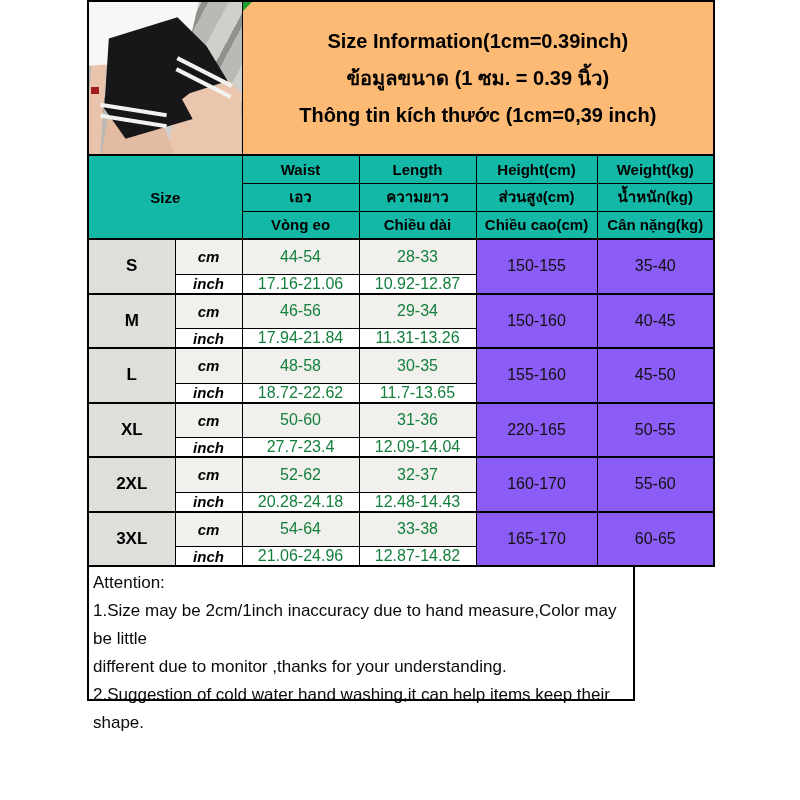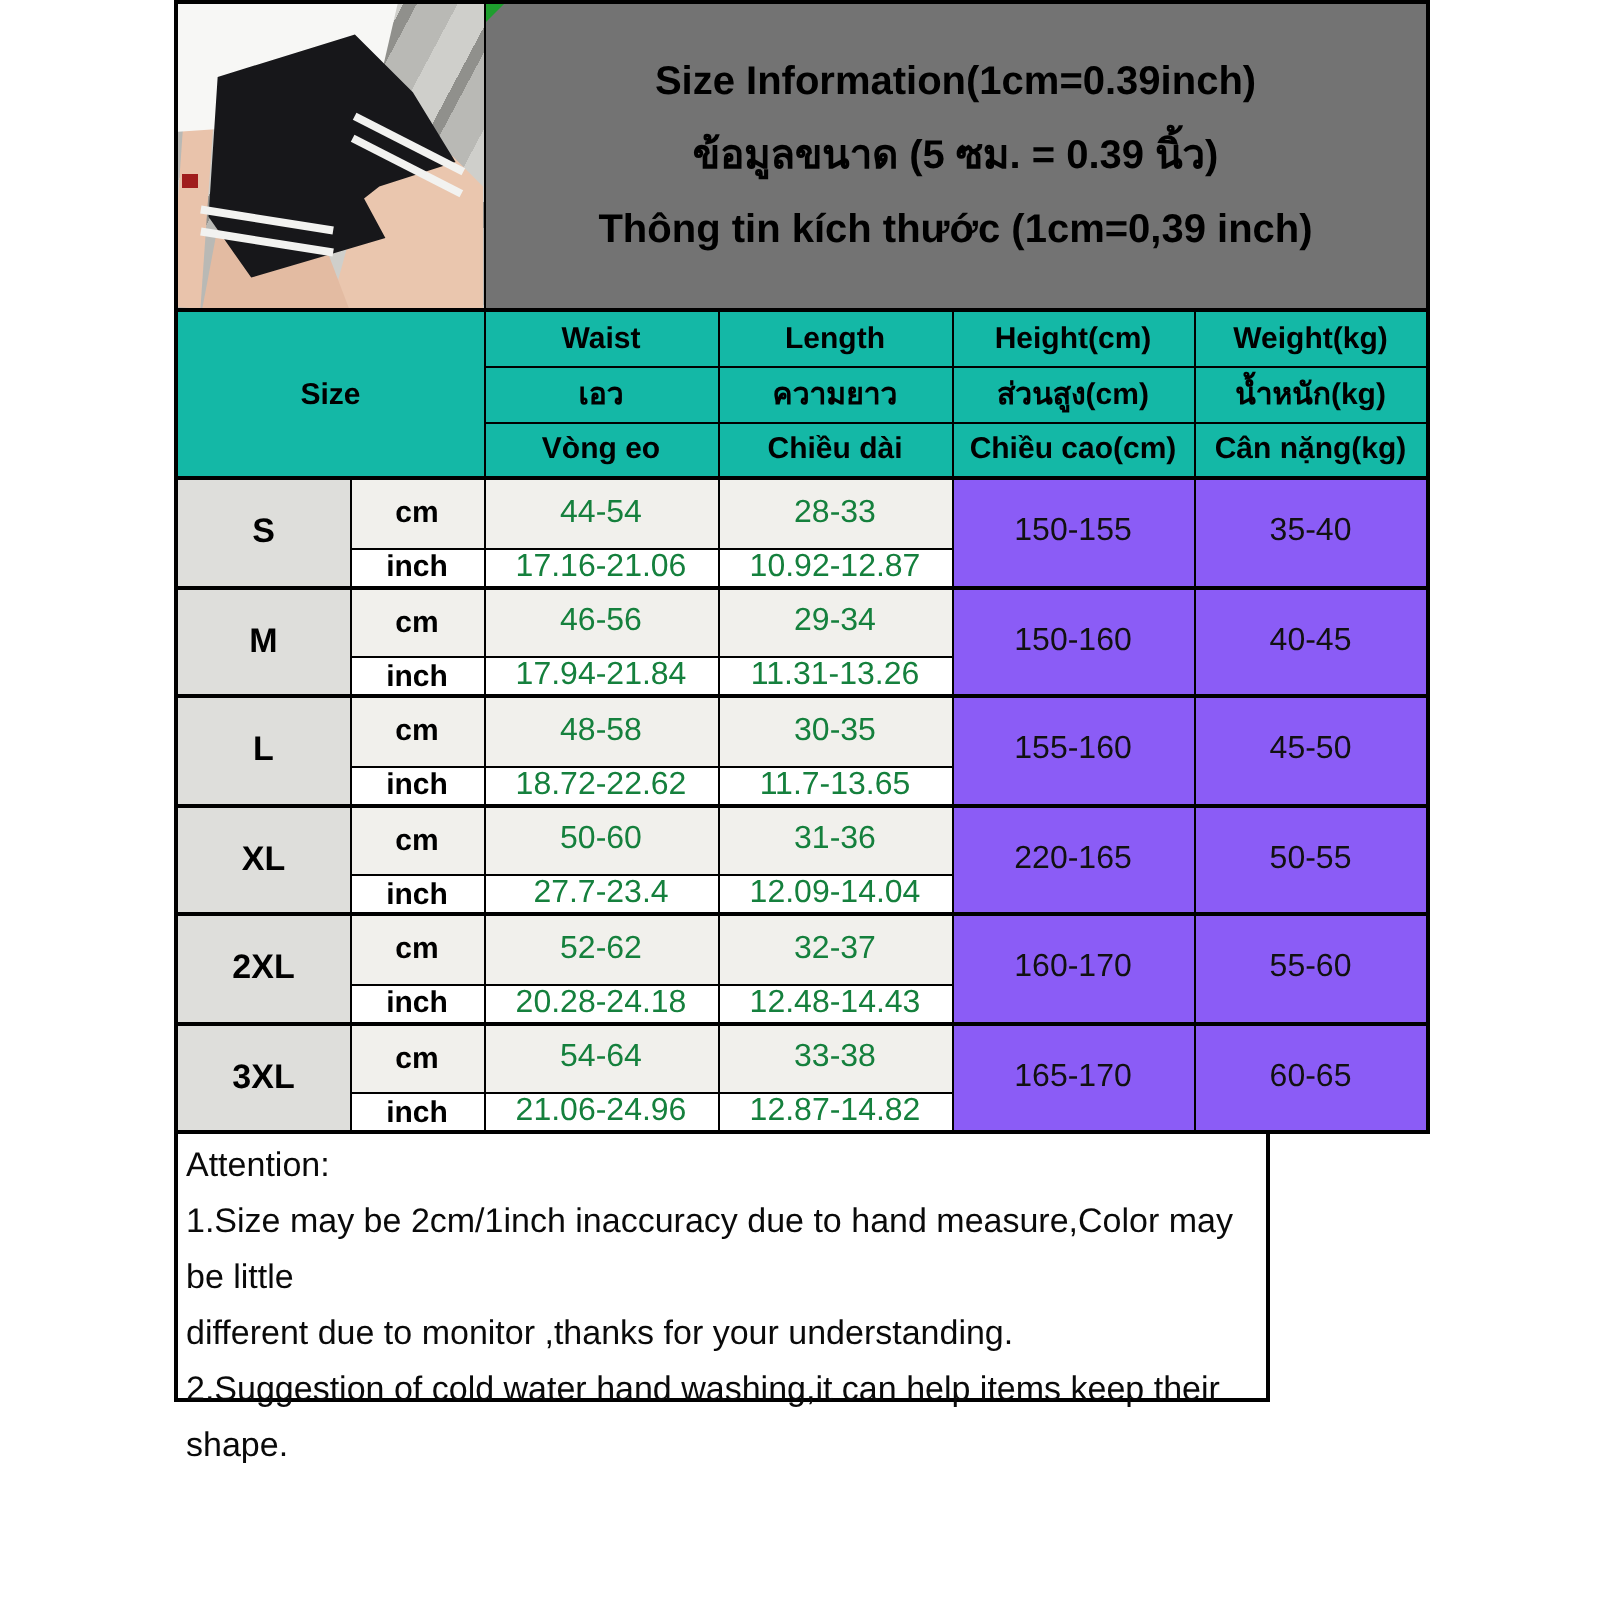--- a/index.html
+++ b/index.html
@@ -9,32 +9,32 @@
 
   table.size-table{border-collapse:collapse;table-layout:fixed;width:626px;border:2px solid #000;}
   table.size-table td{border:1px solid #000;text-align:center;vertical-align:middle;padding:0;overflow:hidden;}
 
   
   col.c-label{width:87px;} col.c-unit{width:67px;} col.c-waist{width:117px;}
   col.c-length{width:117px;} col.c-height{width:121px;} col.c-weight{width:117px;}
 
   tr.title-row td{border-bottom-width:2px;}
   td.photo-cell{background:#b7b7b3;padding:0;}
-  td.title-cell{background:#737373;position:relative;margin-left:16px;}
+  td.title-cell{background:#fdba74;position:relative;margin-left:16px;}
   .title-lines{line-height:37px;font-weight:bold;font-size:20px;}
   .marker{position:absolute;left:0;top:0;width:0;height:0;border-top:9px solid #1e9e2e;border-right:9px solid transparent;}
 
   tr.hdr{height:28px;}
   tr.hdr td{background:#14b8a6;font-weight:bold;font-size:15px;}
   td.size-cell{background:#dededb;font-weight:bold;font-size:29px;}
 
   tr.block-top td{border-top-width:2px;}
   tr.r1{height:35px;} tr.r2{height:18px;margin-top:40px;}
   td.label-cell{background:#dededb;font-weight:bold;font-size:17px;}
-  td.unit-cell{font-weight:bold;font-size:15px;}
+  td.unit-cell{font-weight:bold;font-size:15px;font-style:italic;}
   tr.r1 td.unit-cell, tr.r1 td.val{background:#f1f0ec;}
   tr.r2 td.unit-cell, tr.r2 td.val{background:#ffffff;}
   td.val{font-size:16px;color:#15803d;}
   td.merged{background:#8b5cf6;font-size:16px;color:#111;}
 
   .attention-box{width:548px;height:136px;border:2px solid #000;margin-top:-2px;background:#fff;
     font-size:17px;line-height:28px;color:#0a0a0a;padding:2px 0 0 4px;box-sizing:border-box;text-align:left;}
 
   
   .photo{position:relative;width:100%;height:152px;overflow:hidden;background:#b3b3af;}
@@ -81,21 +81,21 @@
             <div class="stripe s1"></div>
             <div class="stripe s2"></div>
             <div class="stripe s3"></div>
             <div class="stripe s4"></div>
           </div>
         </td>
         <td class="title-cell" colspan="4">
           <span class="marker"></span>
           <div class="title-lines">
             <div>Size Information(1cm=0.39inch)</div>
-            <div>ข้อมูลขนาด (5 ซม. = 0.39 นิ้ว)</div>
+            <div>ข้อมูลขนาด (1 ซม. = 0.39 นิ้ว)</div>
             <div>Thông tin kích thước (1cm=0,39 inch)</div>
           </div>
         </td>
       </tr>
 
       <tr class="hdr">
         <td class="size-cell" colspan="2" rowspan="3">Size</td>
         <td>Waist</td>
         <td>Length</td>
         <td>Height(cm)</td>

